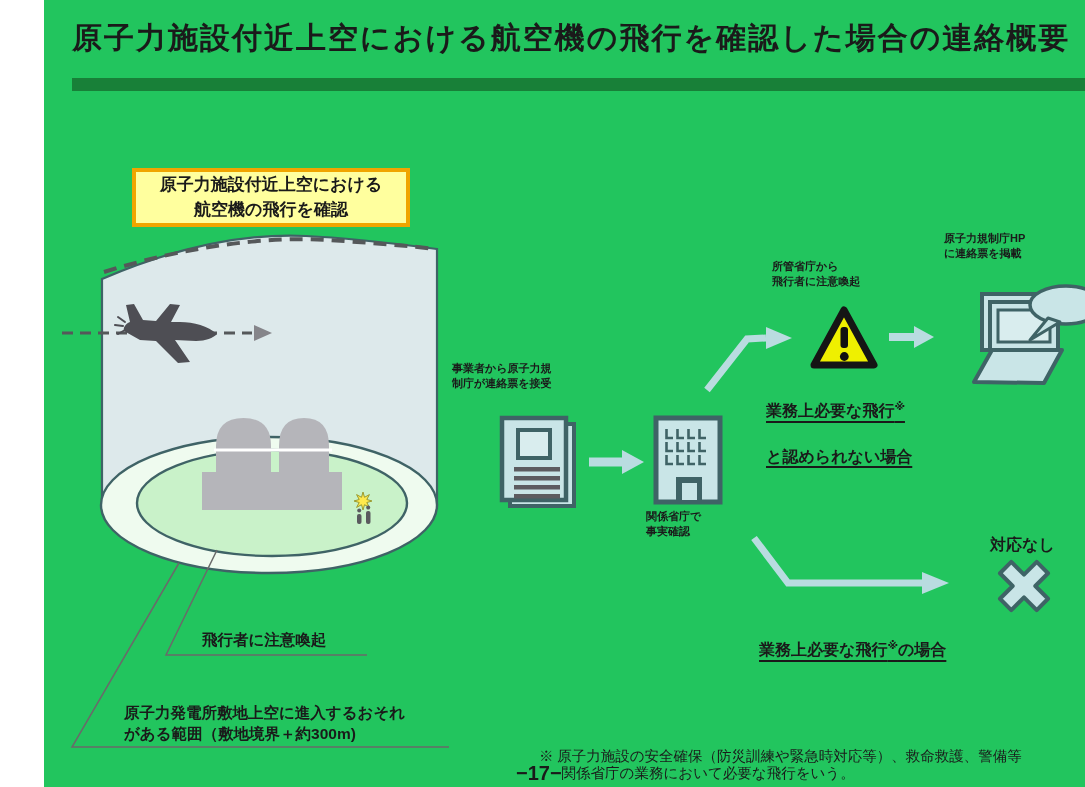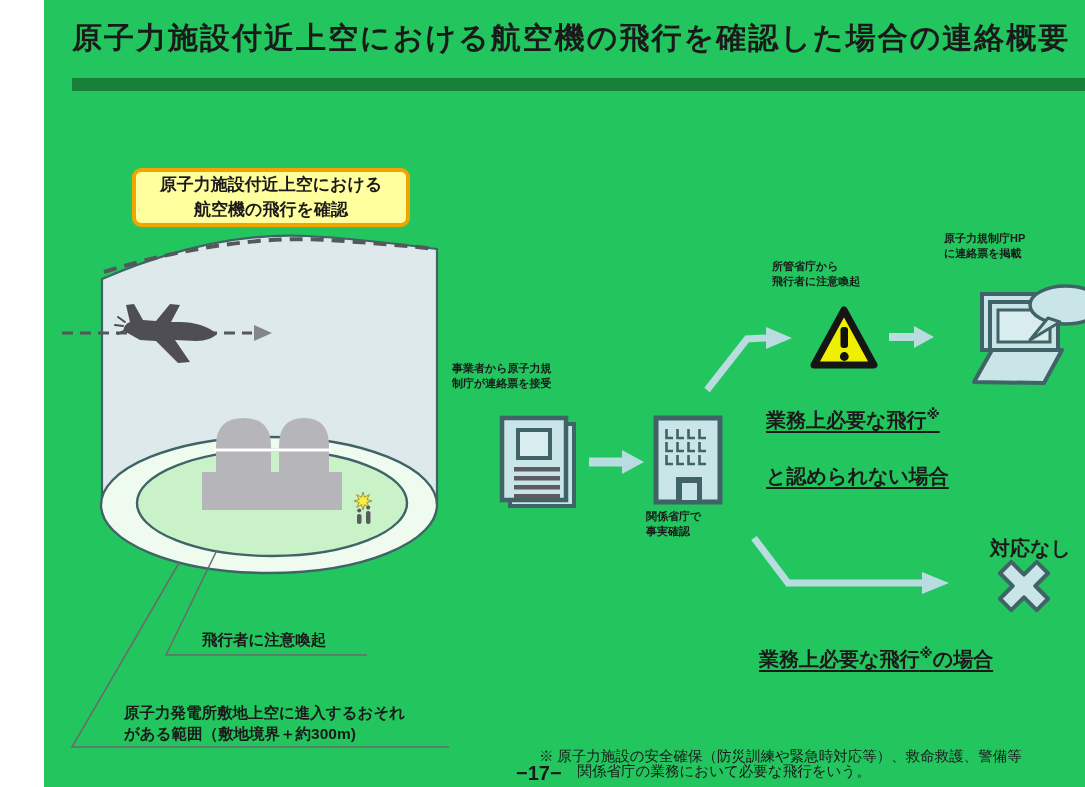--- a/index.html
+++ b/index.html
@@ -3,29 +3,29 @@
 <meta charset="utf-8">
 <style>
   html,body{margin:0;padding:0;background:#ffffff;}
   #canvas{position:relative;width:1085px;height:787px;background:#22c55e;overflow:hidden;
     font-family:"Liberation Sans","DejaVu Sans",sans-serif;color:var(--ink,#1a1a1a);margin-left:44px;}
   #diagram-svg{position:absolute;left:0;top:0;}
   .abs{position:absolute;white-space:pre-line;}
   .title{font-size:30px;font-weight:bold;letter-spacing:2px;}
   .bar{position:absolute;background:var(--accent-green);}
   .event-box{position:absolute;background:var(--box-fill);border:4px solid var(--box-border);
-    border-radius:9px;text-align:center;font-size:17px;font-weight:bold;line-height:1.45;
+    border-radius:0;text-align:center;font-size:17px;font-weight:bold;line-height:1.45;
     display:flex;align-items:center;justify-content:center;font-family:Liberation Serif, serif;}
   .flow-label{font-size:11px;font-weight:600;line-height:1.32;}
   .small-label{font-size:15.5px;font-weight:600;line-height:1.35;}
-  .case{font-size:20px;font-weight:600;line-height:1.4;}
+  .case{font-size:16px;font-weight:600;line-height:1.4;}
   .case .u{display:block;text-decoration:underline;text-underline-offset:4px;text-decoration-thickness:1.5px;}
   sup.mark{font-size:0.68em;vertical-align:super;}
   .foot{font-size:14.5px;font-weight:500;}
-  .foot-row{display:flex;align-items:flex-start;gap:16px;}
+  .foot-row{display:flex;align-items:center;gap:0;}
   .pagenum{font-size:20px;font-weight:600;letter-spacing:0px;}
 </style>
 </head>
 <body>
 
 <div id="canvas">
 
   <svg id="diagram-svg" width="1085" height="787" viewBox="0 0 1085 787">
 
     <g>

